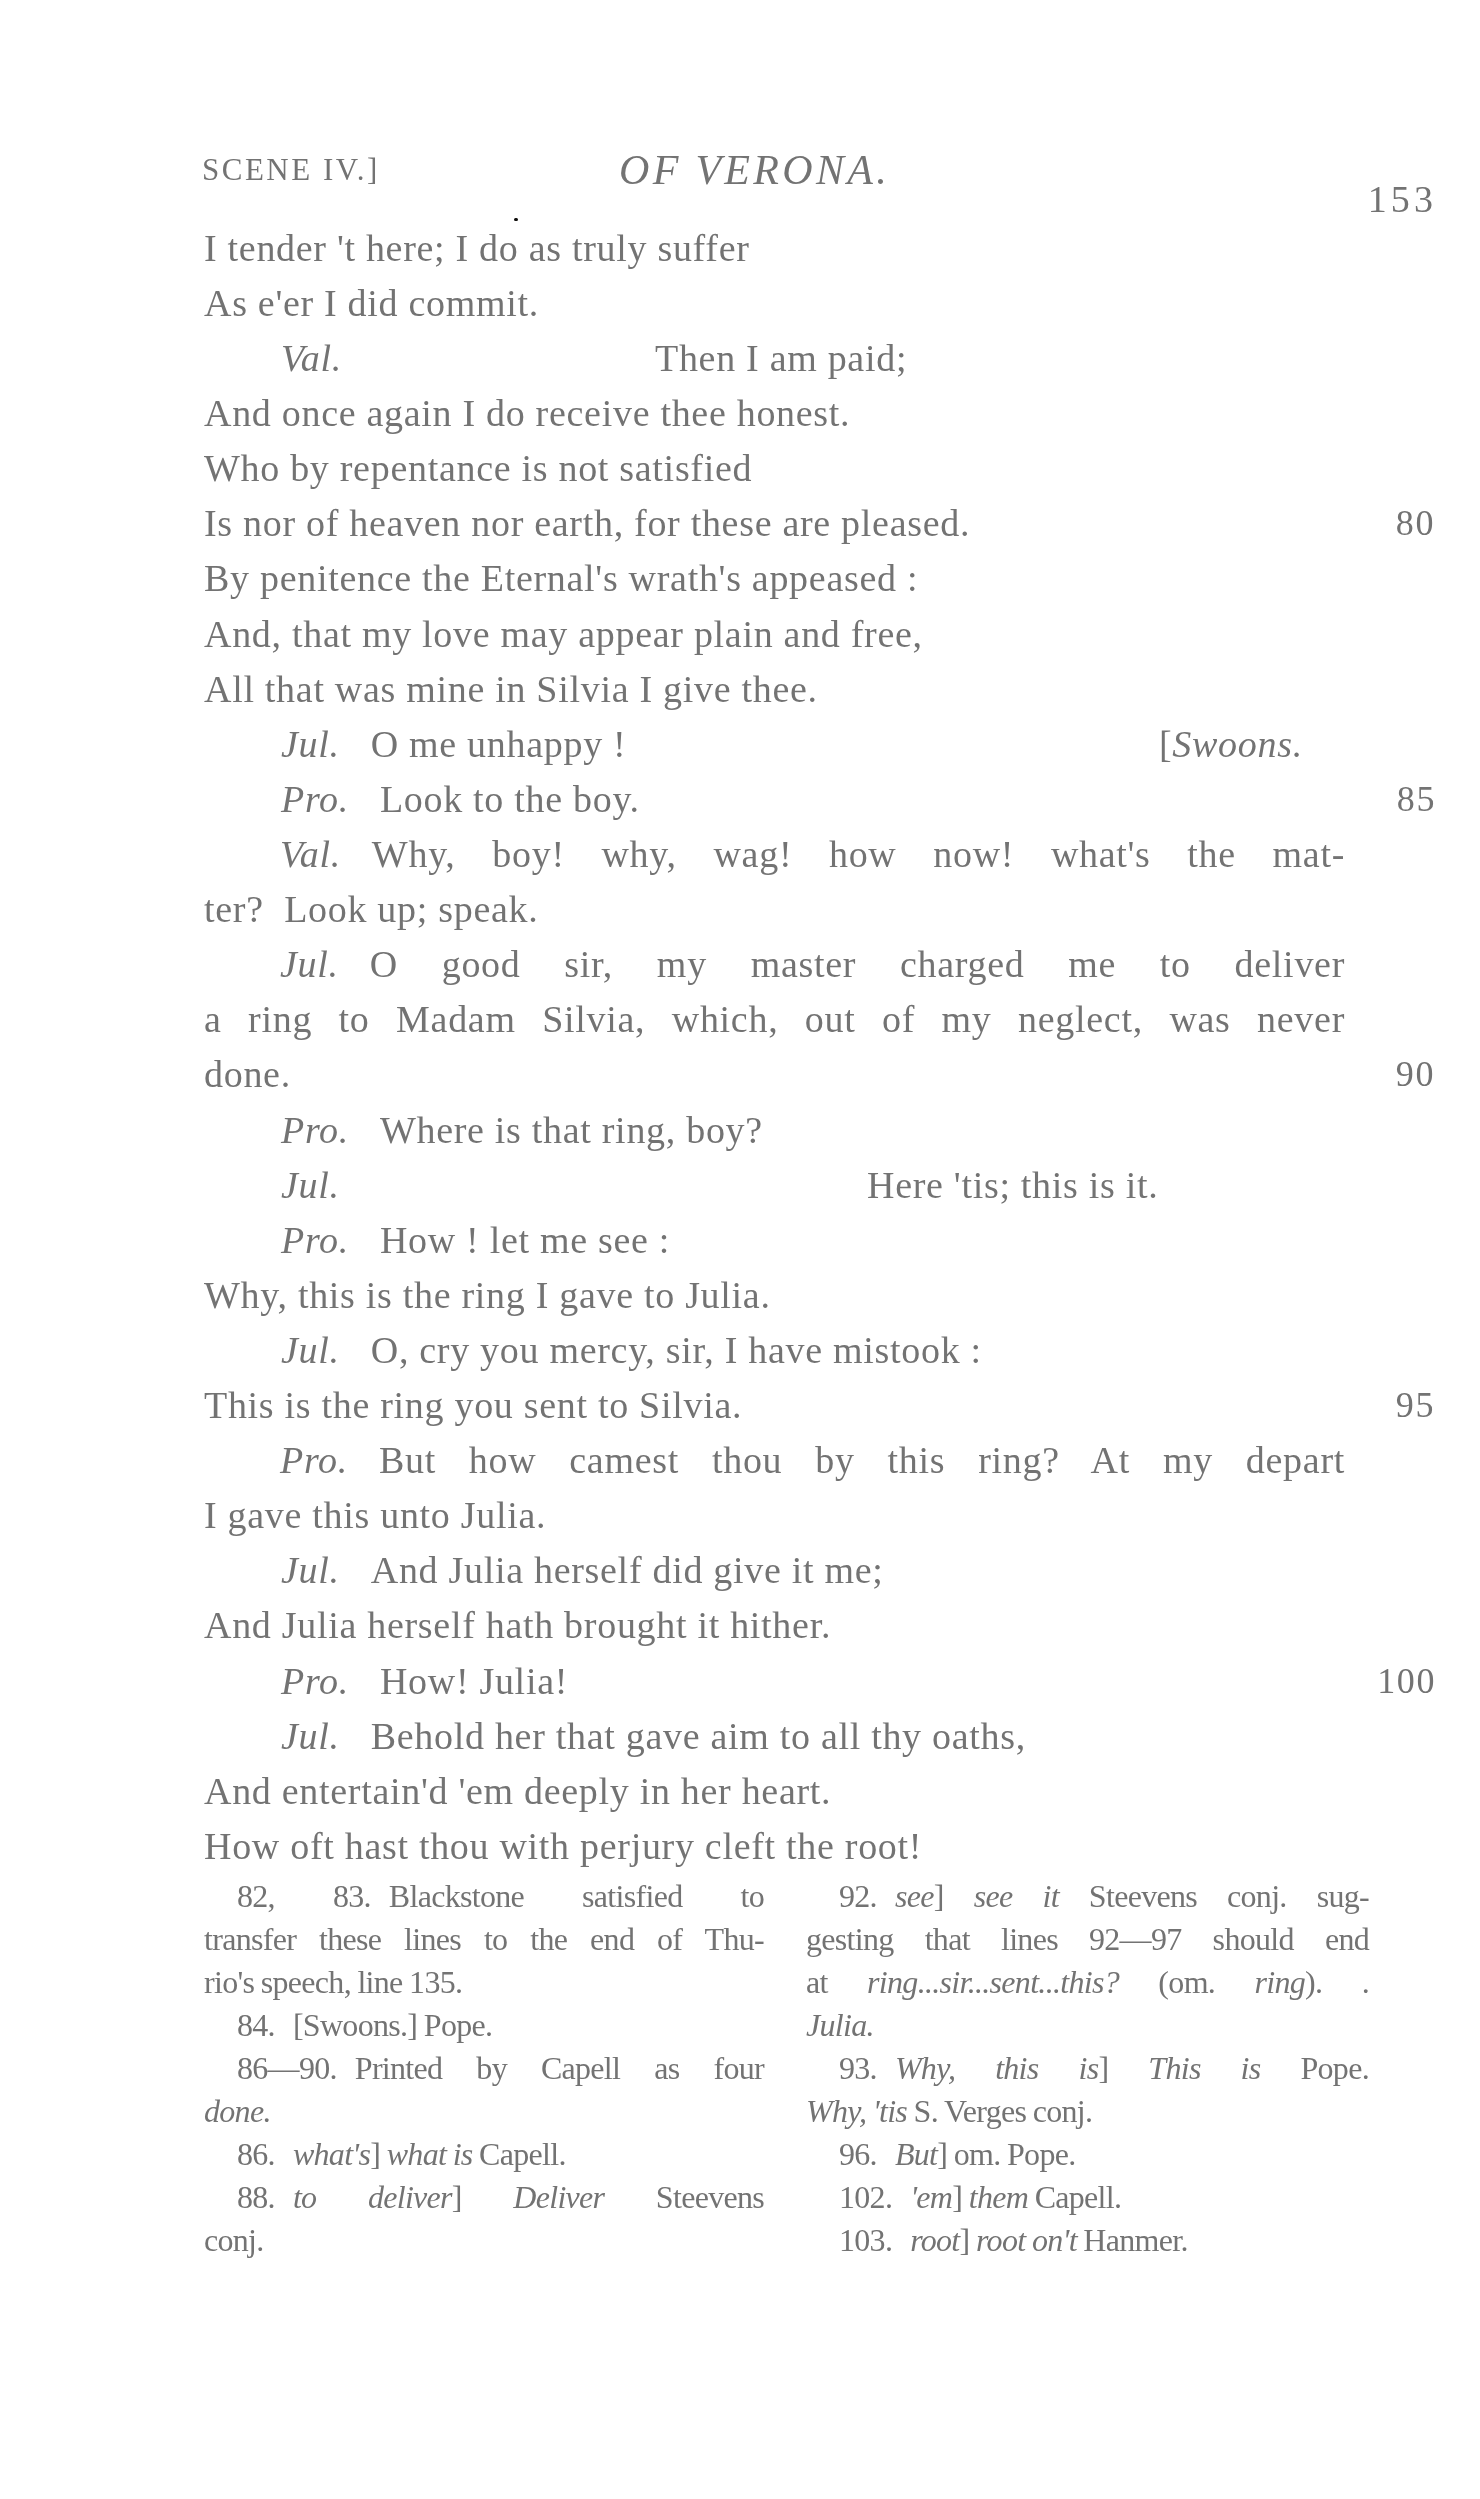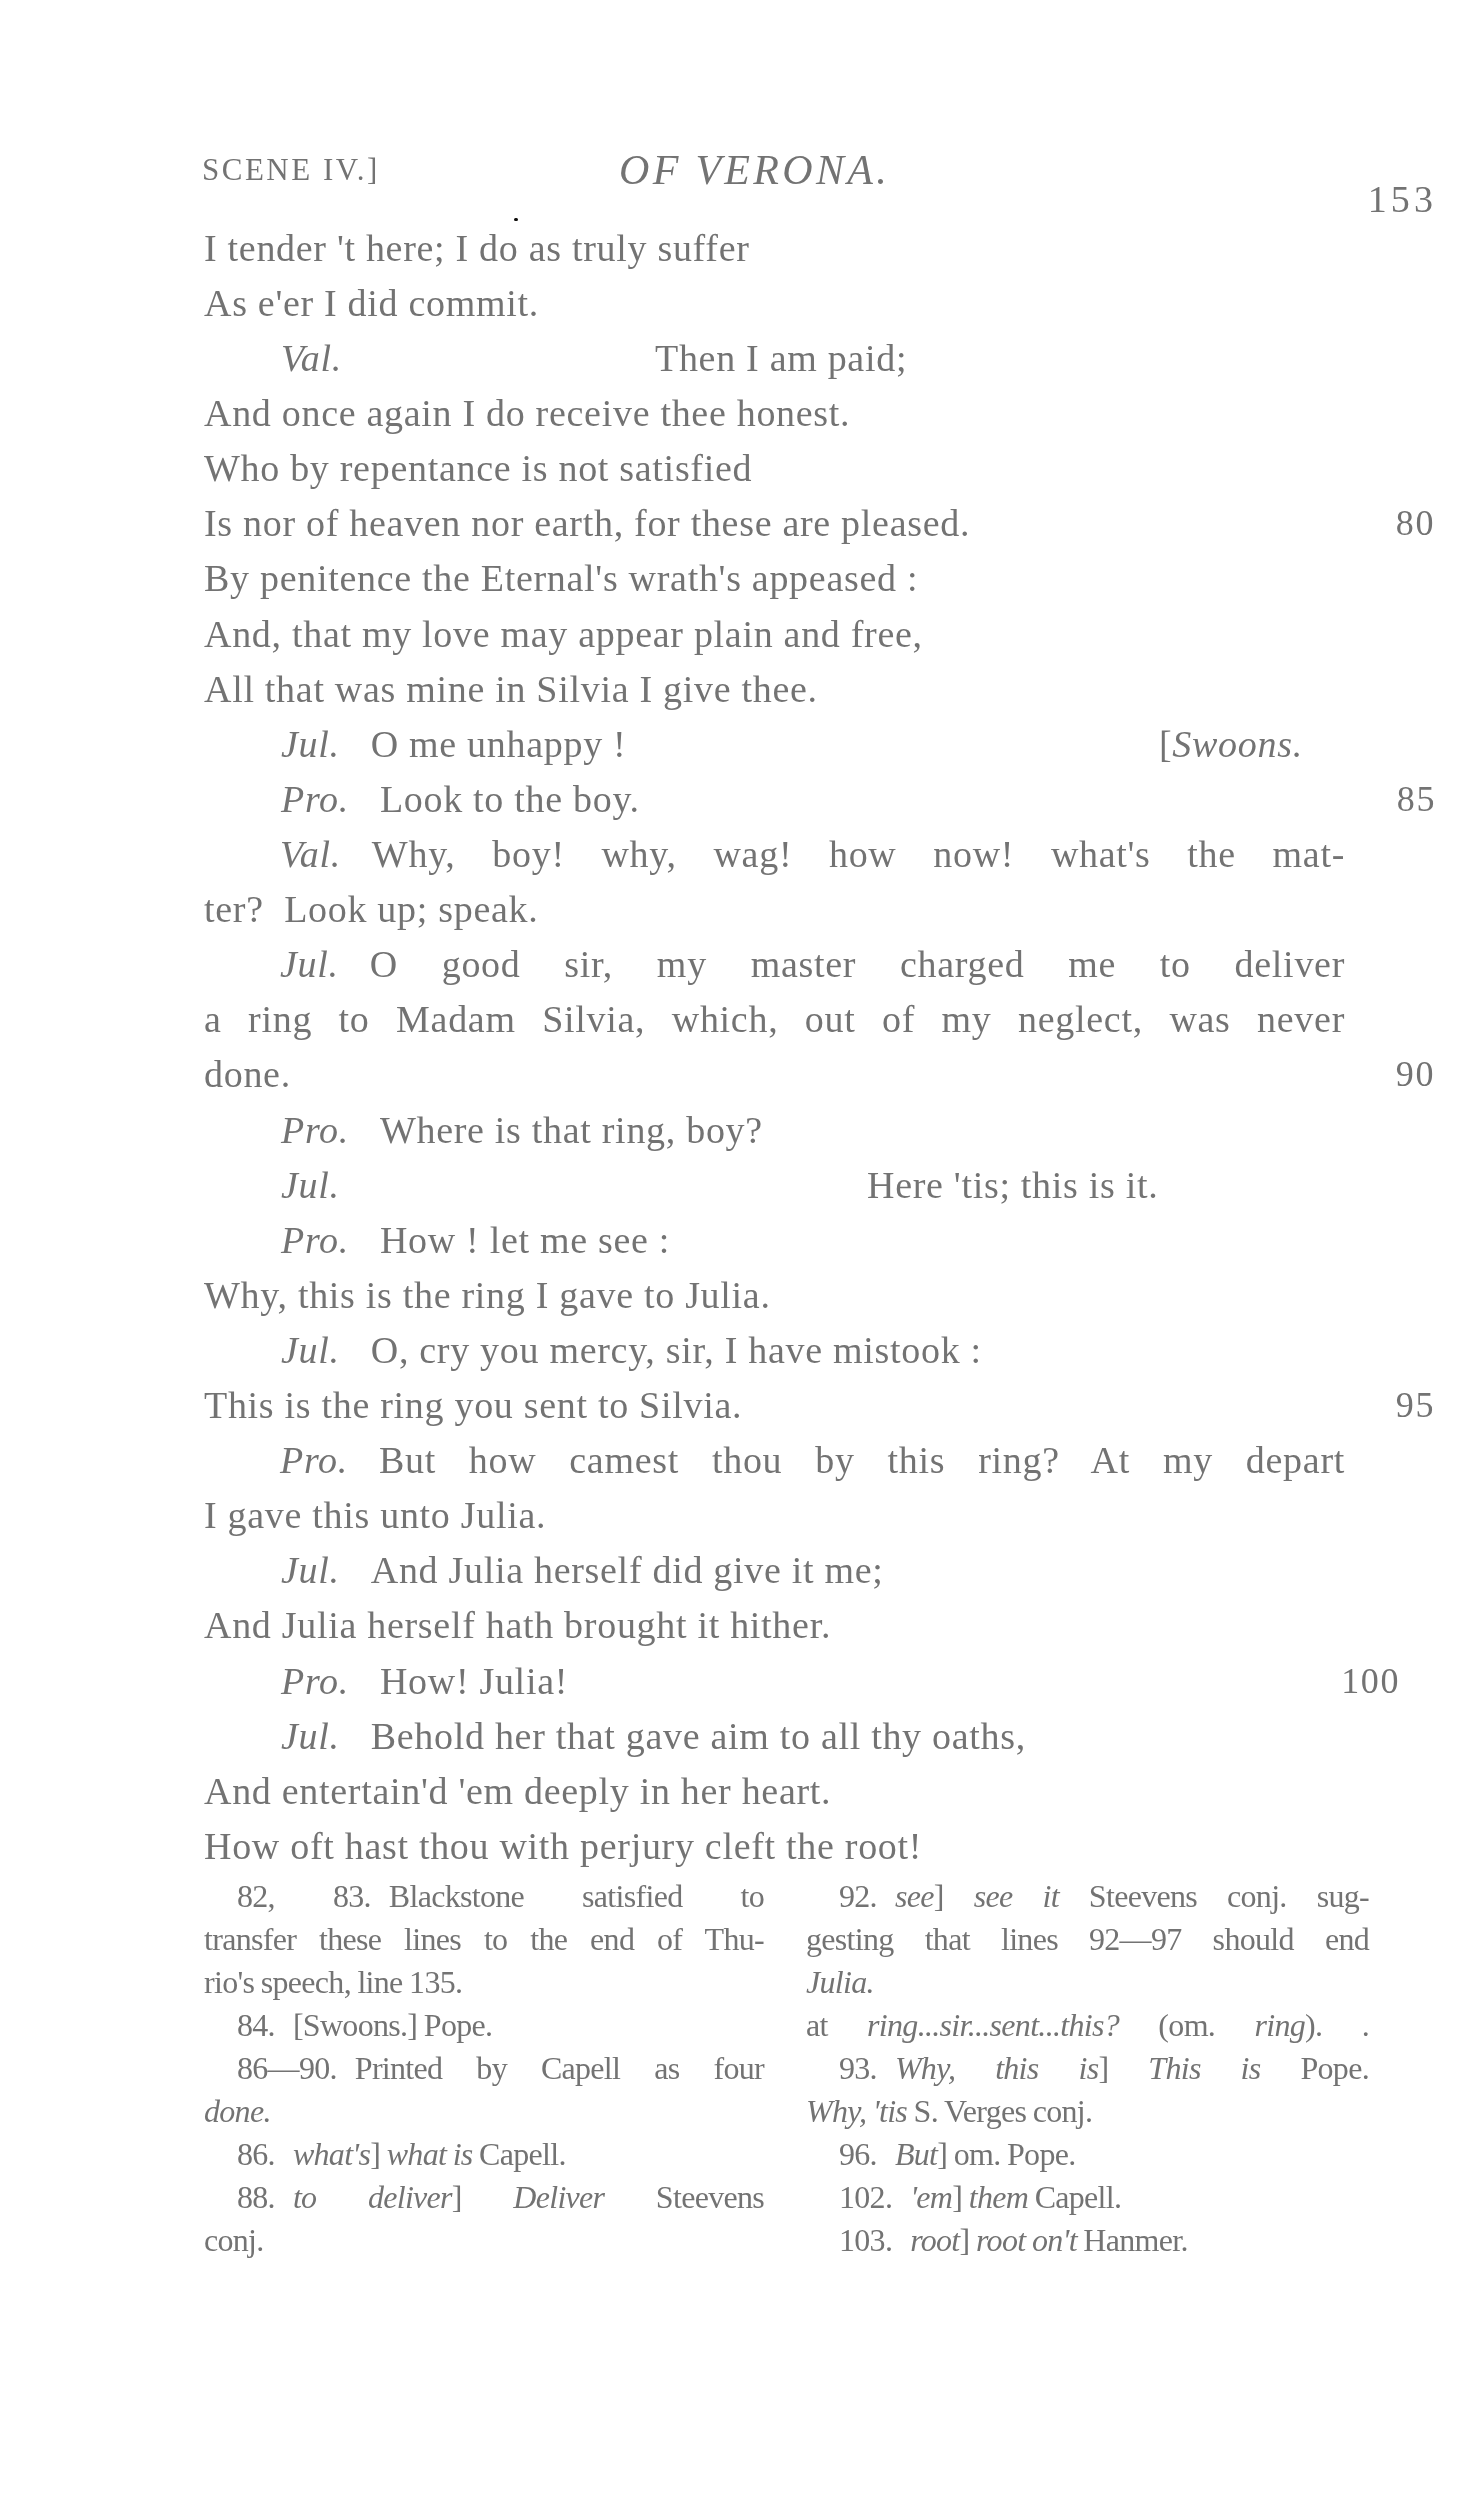--- a/index.html
+++ b/index.html
@@ -99,42 +99,42 @@
       <div class="bl" style="top: 1103px; left: 281px;"><span class="pfx">Pro.</span><span>Where is that ring, boy?</span></div>
       <div class="bl" style="top: 1158px; left: 281px;"><span class="pfx">Jul.</span><span style="position: absolute; top: 0px; left: 586px;">Here 'tis; this is it.</span></div>
       <div class="bl" style="top: 1213px; left: 281px;"><span class="pfx">Pro.</span><span>How ! let me see :</span></div>
       <div class="bl" style="top: 1268px; left: 204px;"><span>Why, this is the ring I gave to Julia.</span></div>
       <div class="bl" style="top: 1323px; left: 281px;"><span class="pfx">Jul.</span><span>O, cry you mercy, sir, I have mistook :</span></div>
       <div class="bl" style="top: 1378px; left: 204px;"><span>This is the ring you sent to Silvia.</span><span class="ln" style="left: 1104px;">95</span></div>
       <div class="bl just" style="top: 1433px; left: 204px; width: 1141px; text-indent: 76px;"><span class="pfx">Pro.</span><span>But how camest thou by this ring?  At my depart</span></div>
       <div class="bl" style="top: 1488px; left: 204px;"><span>I gave this unto Julia.</span></div>
       <div class="bl" style="top: 1543px; left: 281px;"><span class="pfx">Jul.</span><span>And Julia herself did give it me;</span></div>
       <div class="bl" style="top: 1598px; left: 204px;"><span>And Julia herself hath brought it hither.</span></div>
-      <div class="bl" style="top: 1654px; left: 281px;"><span class="pfx">Pro.</span><span>How! Julia!</span><span class="ln" style="left: 992px; text-align: right;">100</span></div>
+      <div class="bl" style="top: 1654px; left: 281px;"><span class="pfx">Pro.</span><span>How! Julia!</span><span class="ln" style="left: 1028px; text-align: right;">100</span></div>
       <div class="bl" style="top: 1709px; left: 281px;"><span class="pfx">Jul.</span><span>Behold her that gave aim to all thy oaths,</span></div>
       <div class="bl" style="top: 1764px; left: 204px;"><span>And entertain'd 'em deeply in her heart.</span></div>
       <div class="bl" style="top: 1819px; left: 204px;"><span>How oft hast thou with perjury cleft the root!</span></div>
     </div>
 
   <div class="fcol" id="fn-left" style="left:204px;width:560px;">
       <div class="fl fjust find"><span class="gap">82, 83.</span><span>Blackstone satisfied to</span></div>
       <div class="fl fjust"><span>transfer these lines to the end of Thu-</span></div>
       <div class="fl"><span>rio's speech, line 135.</span></div>
       <div class="fl find"><span class="gap">84.</span><span>[Swoons.] Pope.</span></div>
       <div class="fl fjust find"><span class="gap">86—90.</span><span>Printed by Capell as four</span></div>
       <div class="fl"><span class="it">done.</span></div>
       <div class="fl find"><span class="gap">86.</span><span class="it">what's</span><span>] </span><span class="it">what is</span><span> Capell.</span></div>
       <div class="fl fjust find"><span class="gap">88.</span><span class="it">to deliver</span><span>] </span><span class="it">Deliver</span><span> Steevens</span></div>
       <div class="fl"><span>conj.</span></div>
     </div>
   <div class="fcol" id="fn-right" style="left:806px;width:563px;">
       <div class="fl fjust find"><span class="gap">92.</span><span class="it">see</span><span>] </span><span class="it">see it</span><span> Steevens conj. sug-</span></div>
       <div class="fl fjust"><span>gesting that lines 92—97 should end</span></div>
+      <div class="fl fjust"><span>at </span><span class="it">ring...sir...sent...this?</span><span> (om. </span><span class="it">ring</span><span>). .</span></div>
       <div class="fl"><span class="it">Julia.</span></div>
-      <div class="fl fjust"><span>at </span><span class="it">ring...sir...sent...this?</span><span> (om. </span><span class="it">ring</span><span>). .</span></div>
       <div class="fl fjust find"><span class="gap">93.</span><span class="it">Why, this is</span><span>] </span><span class="it">This is</span><span> Pope.</span></div>
       <div class="fl"><span class="it">Why, 'tis</span><span> S. Verges conj.</span></div>
       <div class="fl find"><span class="gap">96.</span><span class="it">But</span><span>] om. Pope.</span></div>
       <div class="fl find"><span class="gap">102.</span><span class="it">'em</span><span>] </span><span class="it">them</span><span> Capell.</span></div>
       <div class="fl find"><span class="gap">103.</span><span class="it">root</span><span>] </span><span class="it">root on't</span><span> Hanmer.</span></div>
     </div>
 
 </div>
 
 

